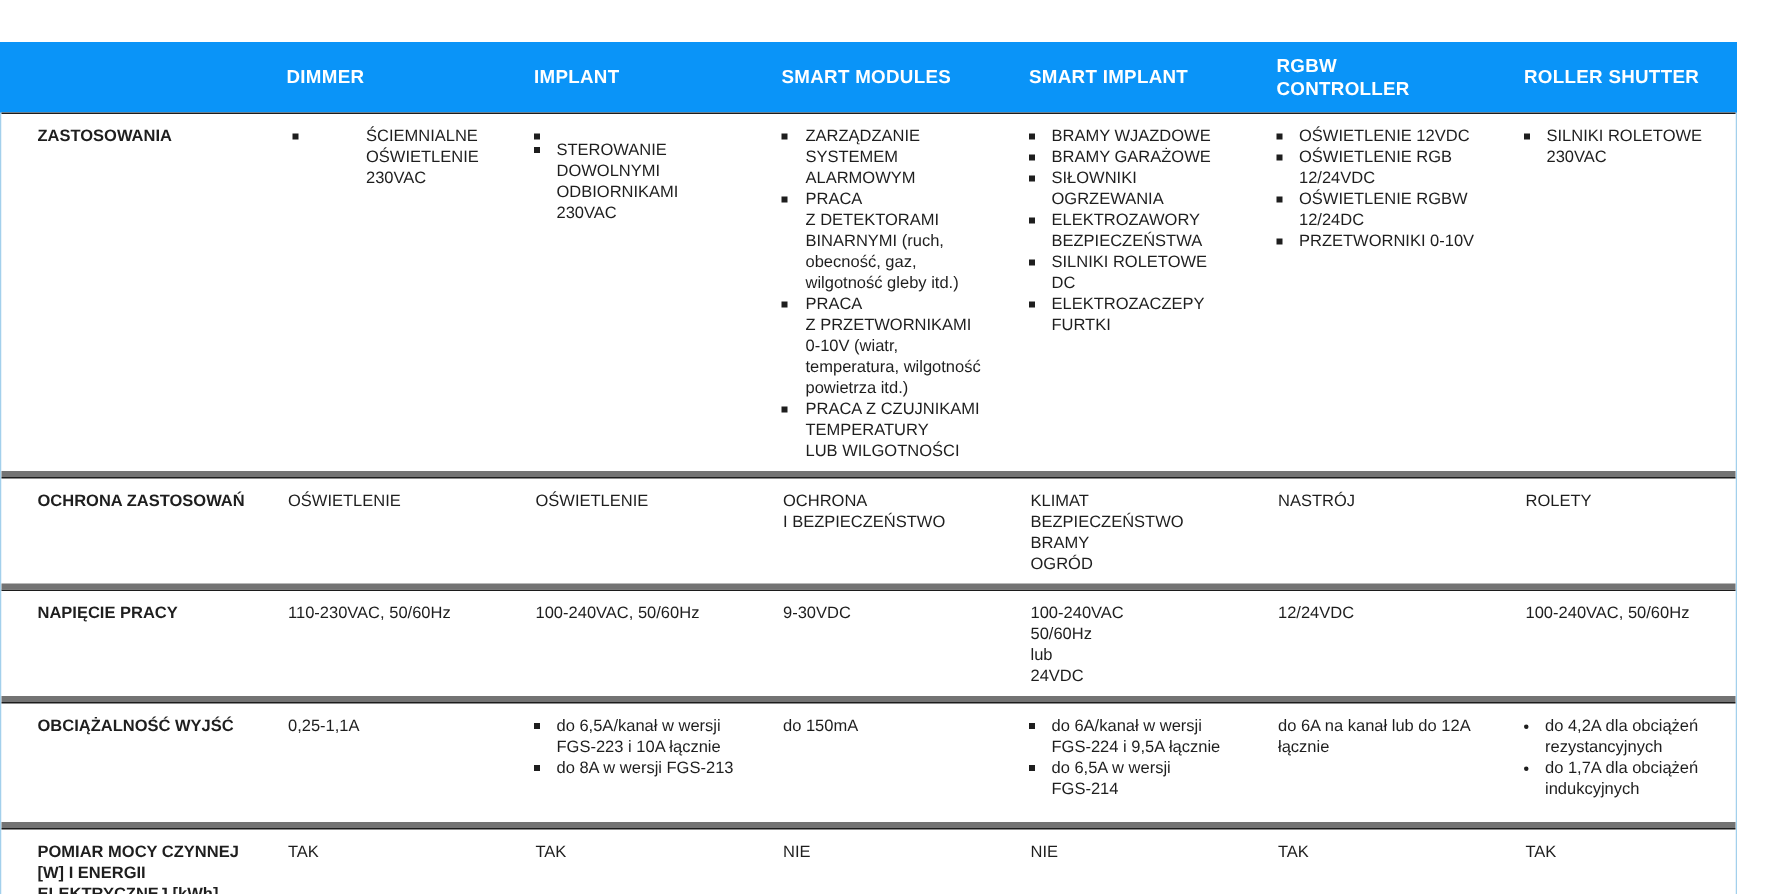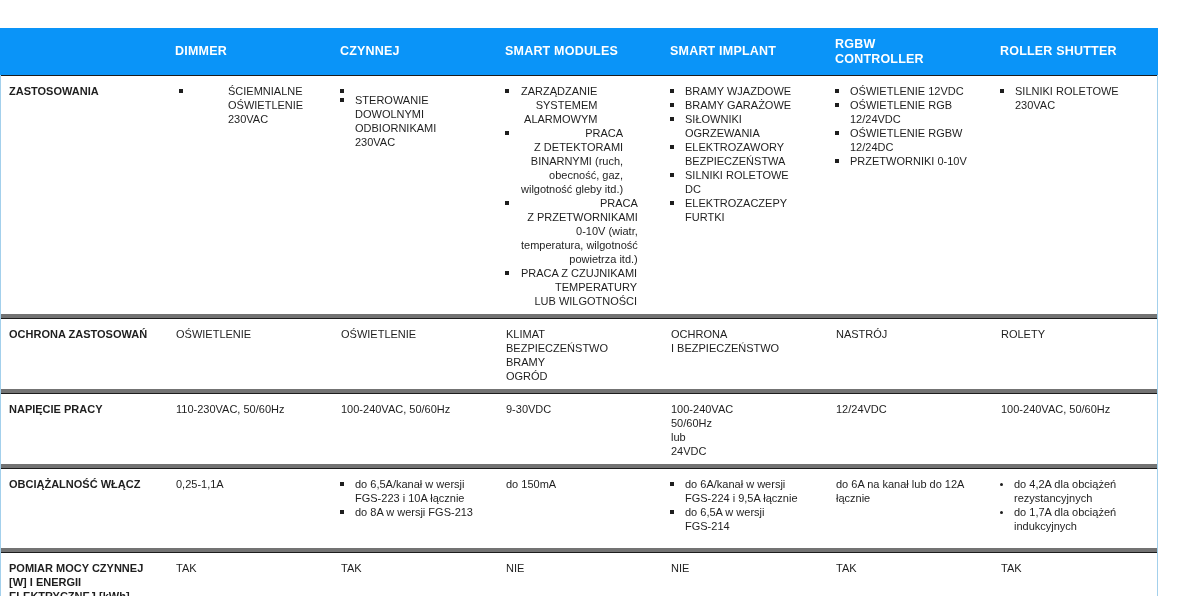--- a/index.html
+++ b/index.html
@@ -14,20 +14,21 @@
     width:1158px;
     border-left:1px solid var(--outer,#a3d0ec);
     border-right:1px solid var(--outer,#a3d0ec);
     border-bottom:1px solid var(--outer,#a3d0ec);
     box-sizing:border-box;
   }
   .trow{
     display:grid;
     grid-template-columns:168px repeat(6,165px);
     box-sizing:border-box;
+    padding-left:16px;
   }
   .thead{
     background:var(--header-bg,#0a94f8);
     min-height:47px;
     align-items:center;
     margin-left:-1px;margin-right:-1px;
   }
   .hcell{
     color:var(--header-text,#ffffff);
     font-weight:bold;
@@ -67,31 +68,31 @@
   }
   .bi{display:flex;align-items:flex-start;padding-left:6px;}
   .bi .mk{
     width:4px;height:4px;background:#1e1e1e;
     flex:none;margin-top:5px;
   }
   .bi .mk.round{width:3px;height:3px;border-radius:50%;margin-top:6px;}
   .bi .tx{padding-left:11px;white-space:pre-line;}
   .c0 .bi{padding-left:10px;gap:24px;}
   .c0 .bi .tx{padding-left:21px;}
-  .c2 .bi .tx{padding-left:12px;text-align:right;}
+  .c2 .bi .tx{padding-left:12px;}
 </style>
 </head>
 <body>
 
 <div class="page">
   <div class="cmp-table">
       <div class="trow thead">
         <div class="hcell hlabel"></div>
         <div class="hcell">DIMMER</div>
-        <div class="hcell">CZYNNEJ</div>
+        <div class="hcell">IMPLANT</div>
         <div class="hcell">SMART MODULES</div>
         <div class="hcell">SMART IMPLANT</div>
         <div class="hcell">RGBW
 CONTROLLER</div>
         <div class="hcell">ROLLER SHUTTER</div>
       </div>
       <div class="trow tbodyrow r0">
         <div class="lcell">ZASTOSOWANIA</div>
         <div class="bcell c0">
           <div class="bi">
@@ -202,30 +203,30 @@
         </div>
       </div>
       <div class="trow tbodyrow r1">
         <div class="lcell">OCHRONA ZASTOSOWAŃ</div>
         <div class="bcell c0">
           <div class="ctext">OŚWIETLENIE</div>
         </div>
         <div class="bcell c1">
           <div class="ctext">OŚWIETLENIE</div>
         </div>
+        <div class="bcell c2">
+          <div class="ctext">OCHRONA
+I BEZPIECZEŃSTWO</div>
+        </div>
         <div class="bcell c3">
           <div class="ctext">KLIMAT
 BEZPIECZEŃSTWO
 BRAMY
 OGRÓD</div>
         </div>
-        <div class="bcell c2">
-          <div class="ctext">OCHRONA
-I BEZPIECZEŃSTWO</div>
-        </div>
         <div class="bcell c4">
           <div class="ctext">NASTRÓJ</div>
         </div>
         <div class="bcell c5">
           <div class="ctext">ROLETY</div>
         </div>
       </div>
       <div class="trow tbodyrow r2">
         <div class="lcell">NAPIĘCIE PRACY</div>
         <div class="bcell c0">
@@ -244,21 +245,21 @@
 24VDC</div>
         </div>
         <div class="bcell c4">
           <div class="ctext">12/24VDC</div>
         </div>
         <div class="bcell c5">
           <div class="ctext">100-240VAC, 50/60Hz</div>
         </div>
       </div>
       <div class="trow tbodyrow r3">
-        <div class="lcell">OBCIĄŻALNOŚĆ WŁĄCZ</div>
+        <div class="lcell">OBCIĄŻALNOŚĆ WYJŚĆ</div>
         <div class="bcell c0">
           <div class="ctext">0,25-1,1A</div>
         </div>
         <div class="bcell c1">
           <div class="bi">
             <div class="mk"></div>
             <div class="tx">do 6,5A/kanał w wersji
 FGS-223 i 10A łącznie</div>
           </div>
           <div class="bi">

